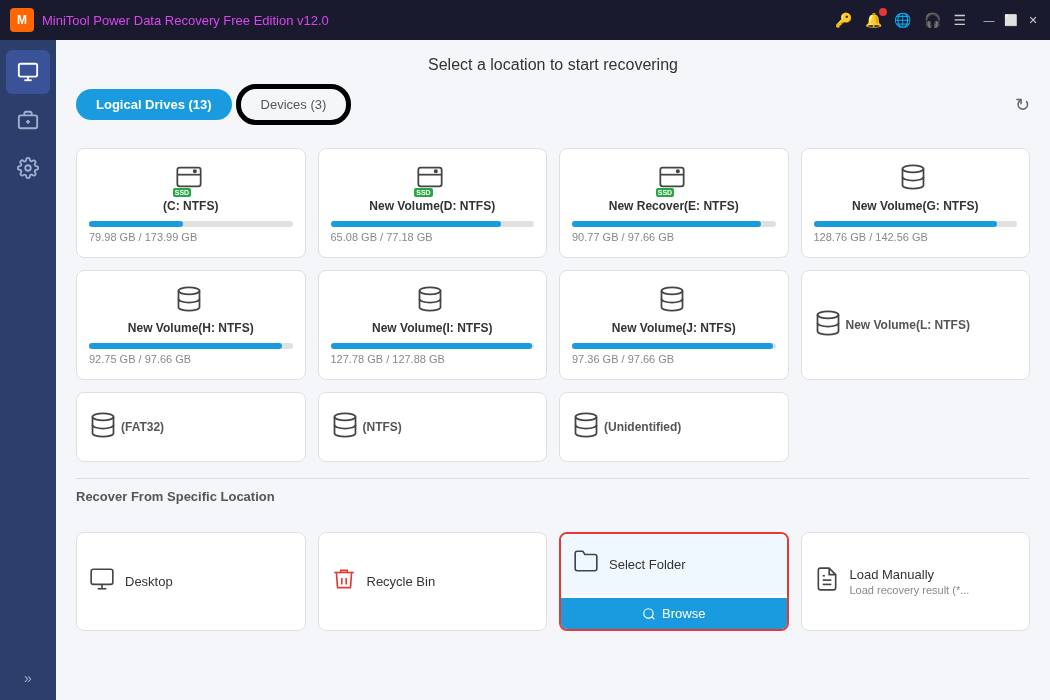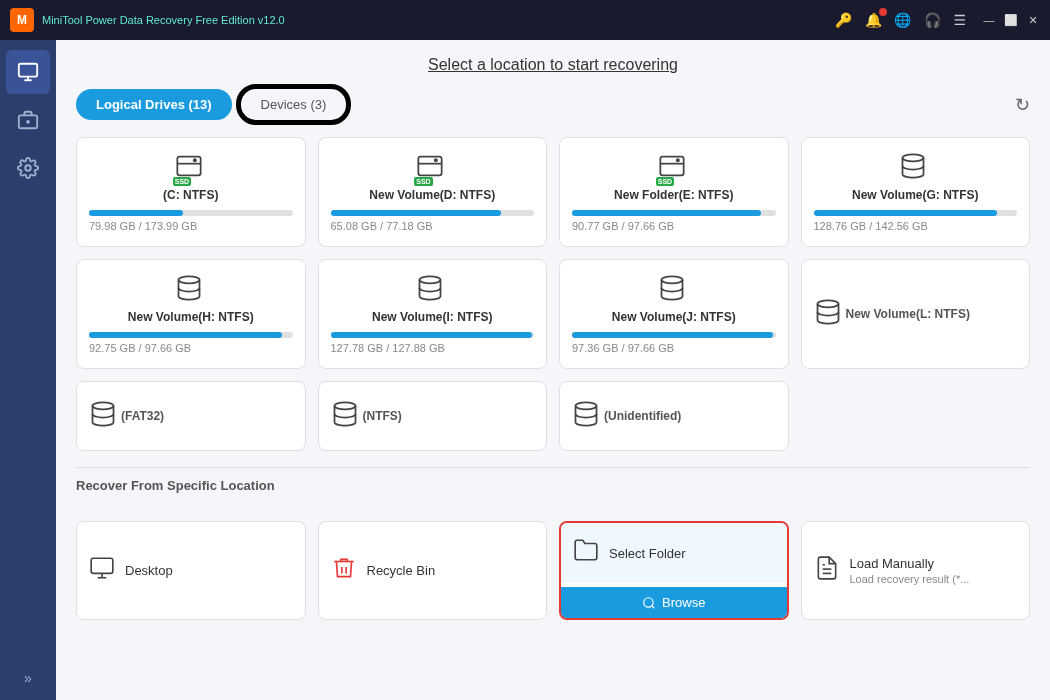--- a/index.html
+++ b/index.html
@@ -17,22 +17,22 @@
     }
     .title-bar-logo {
       width: 24px; height: 24px;
       background: #ff6600;
       border-radius: 4px;
       margin-right: 8px;
       display: flex; align-items: center; justify-content: center;
       font-size: 12px; font-weight: bold; color: #fff;
     }
     .title-bar-title {
-      font-size: 11px;
-      color: #5eead4;
+      font-size: 13px;
+      color: #d946ef;
       flex: 1;
     }
     .title-bar-icons {
       display: flex;
       gap: 12px;
       align-items: center;
     }
     .title-bar-icon {
       font-size: 14px;
       cursor: pointer;
@@ -104,31 +104,30 @@
     }
 
     
     .content-header {
       text-align: center;
       padding: 16px 0 10px;
       font-size: 16px;
       color: #333;
       background: #f5f6fa;
       flex-shrink: 0;
-      text-decoration: underline;
     }
 
     
     .tabs-row {
       display: flex;
       align-items: center;
       padding: 0 20px;
       gap: 4px;
       flex-shrink: 0;
-      margin-bottom: 4px;
+      margin-bottom: 15px;
     }
     .tab {
       padding: 8px 20px;
       border-radius: 20px;
       font-size: 13px;
       cursor: pointer;
       border: none;
       outline: none;
     }
     .tab.active {
@@ -404,21 +403,21 @@
         <div class="drive-card">
           <div class="drive-card-header">
             <div class="drive-icon-wrap">
               <svg width="28" height="28" viewBox="0 0 24 24" fill="none" stroke="#444" stroke-width="1.5">
                 <rect x="2" y="4" width="20" height="16" rx="2"></rect>
                 <line x1="2" y1="10" x2="22" y2="10"></line>
                 <circle cx="17" cy="7" r="1" fill="#444"></circle>
               </svg>
               <span class="ssd-badge">SSD</span>
             </div>
-            <span class="drive-name">New Folder(E: NTFS)</span>
+            <span class="drive-name">New Recover(E: NTFS)</span>
           </div>
           <div class="drive-bar-wrap">
             <div class="drive-bar-fill" style="width:93%"></div>
           </div>
           <div class="drive-size">90.77 GB / 97.66 GB</div>
         </div>
 
 
         <div class="drive-card">
           <div class="drive-card-header">

